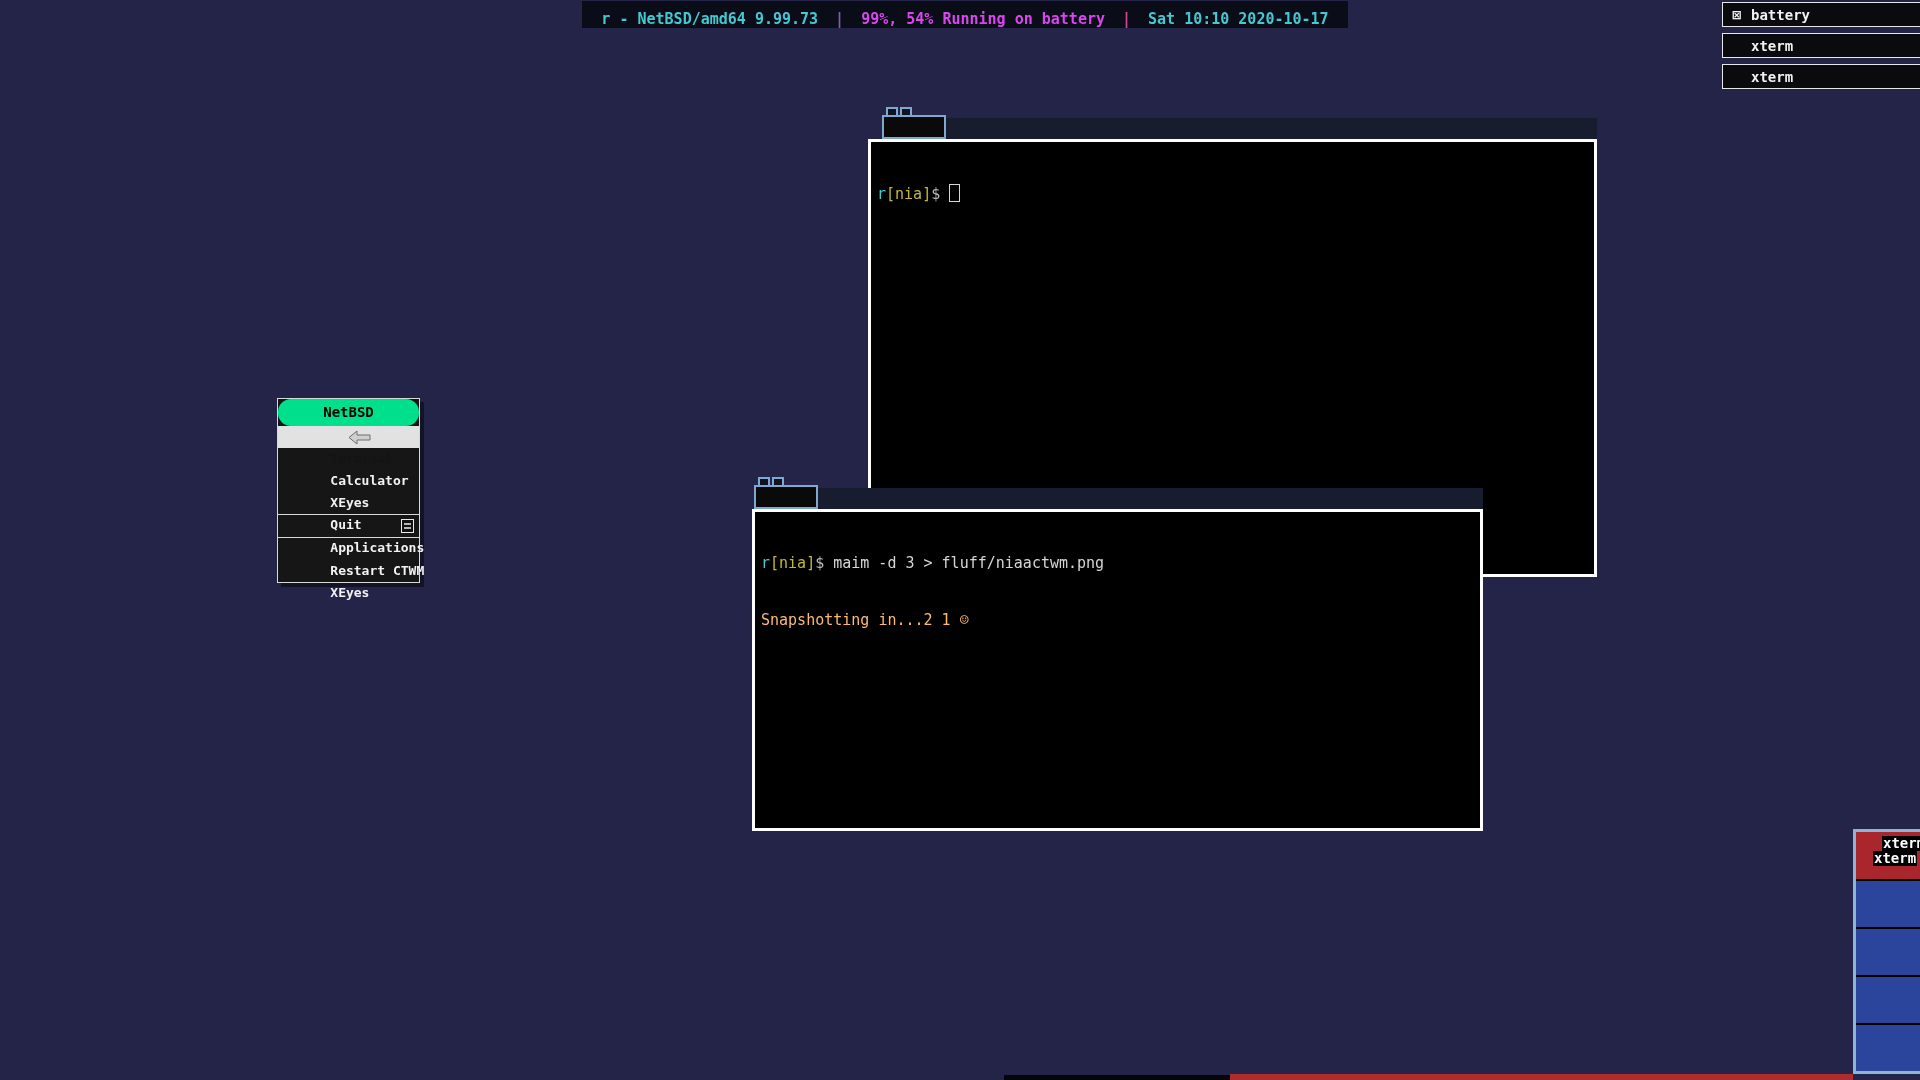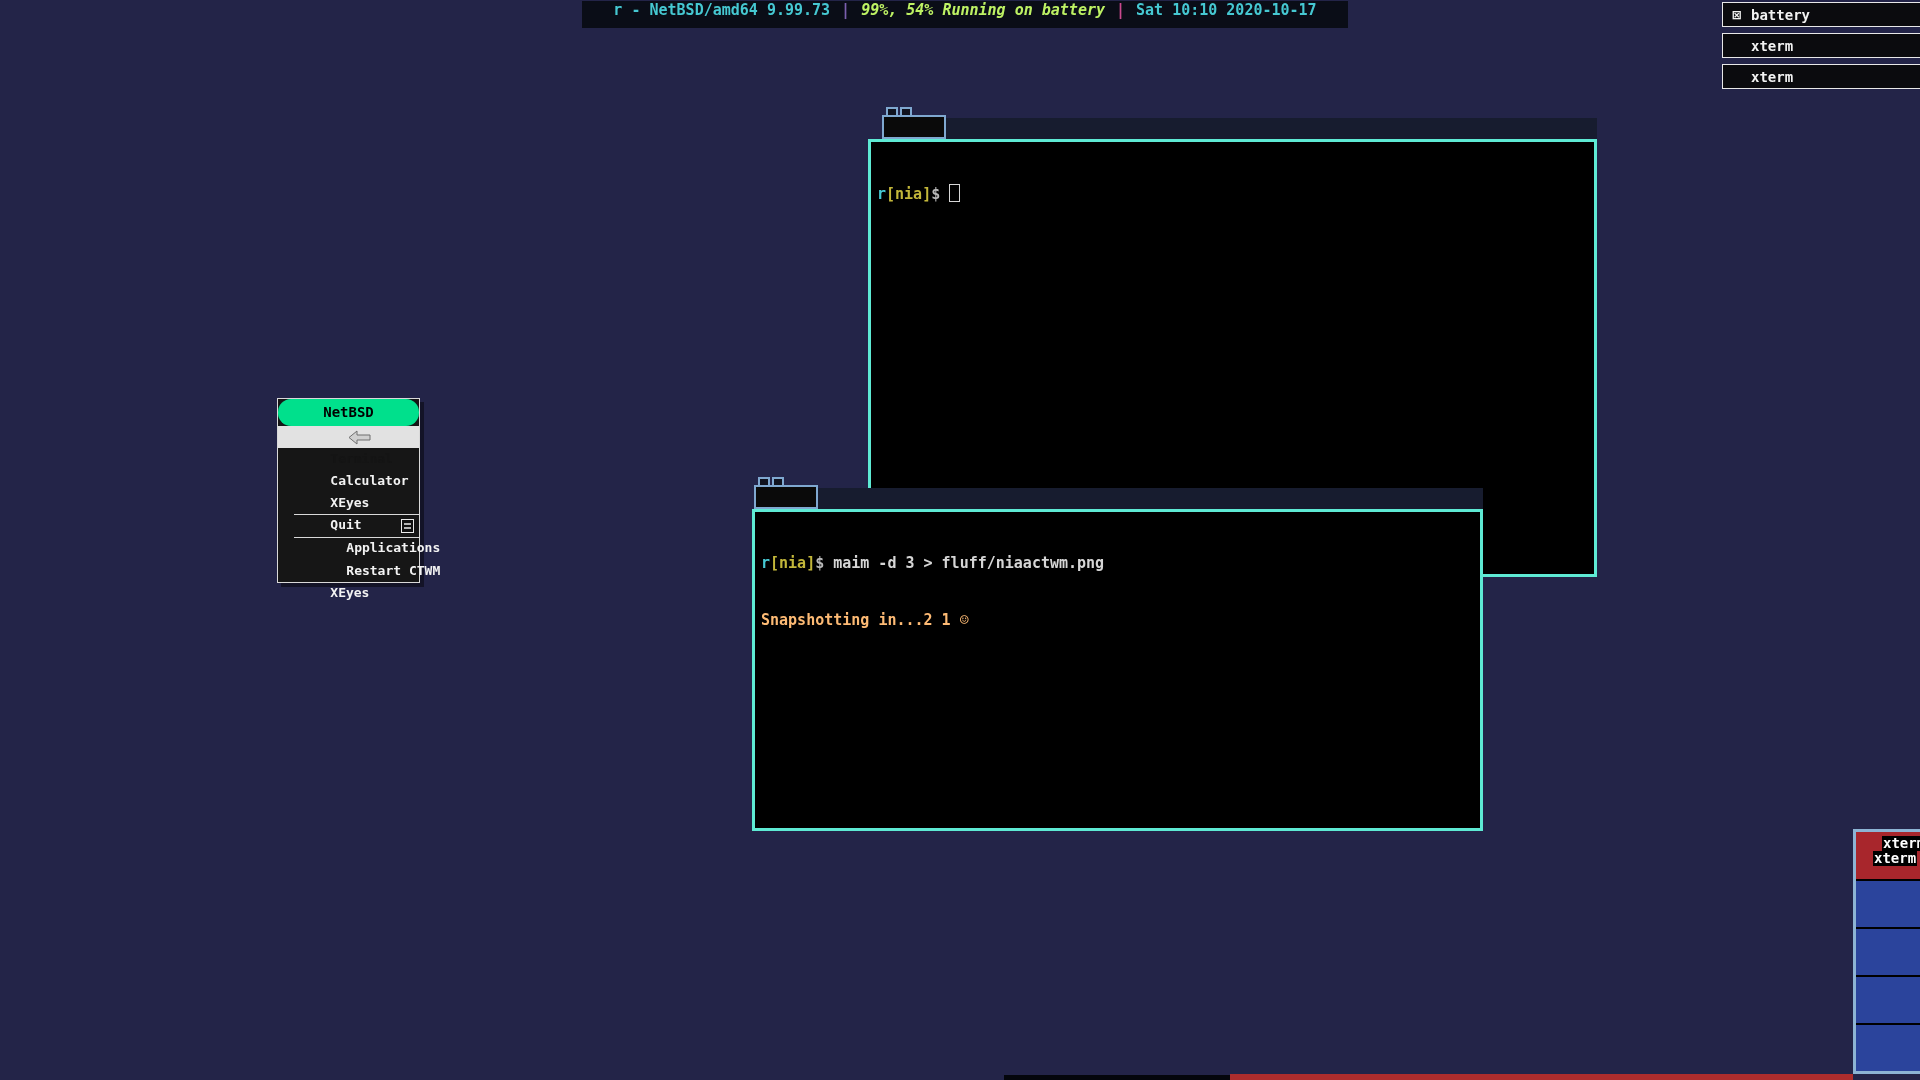--- a/index.html
+++ b/index.html
@@ -6,25 +6,25 @@
   html { background:#232448; }
   body {
     position:relative; width:1920px; height:1080px; overflow:hidden;
     background:#232448;
     font-family:"DejaVu Sans Mono", monospace;
   }
 
   
   .statusbar {
     position:absolute; left:582px; top:1px; width:766px; height:27px;
-    background:#0a0d17; display:flex; align-items:flex-start; justify-content:center;
-    gap:11px; font-size:15px; font-weight:bold; white-space:pre;
+    background:#0a0d17; display:flex; align-items:flex-end; justify-content:center;
+    gap:17px; font-size:15px; font-weight:bold; white-space:pre;
   }
   .c-cyan { color:#46c8d2; }
-  .c-pink { color:#bef264;font-style:italic; }
+  .c-pink { color:#d946ef; }
   .c-sep1 { color:#7b5fae; }
   .c-sep2 { color:#c9498e; }
 
   
   .iconmgr { position:absolute; left:1722px; top:2px; width:200px; }
   .iconmgr-row {
     height:23px; margin-bottom:6px; background:#0b0b0e;
     border:1px solid #e8e8e8; color:#f2f2f2;
     font-size:14px; font-weight:bold; display:flex; align-items:center;
   }
@@ -38,40 +38,40 @@
   }
   .menu-title {
     height:27px; background:#00e08c; color:#000; font-weight:bold;
     font-size:14px; text-align:center; line-height:27px;border-radius:13px;
   }
   .menu-item {
     position:relative; height:22px; line-height:22px; padding-left:21px;
     color:#f2f2f2; font-size:13px; font-weight:bold; white-space:pre;
   }
   .menu-item.highlighted { background:#e2e2e2; color:#141414; }
-  .menu-item.sep-top { border-top:1px solid #d9d9d9;margin-left:16px; }
+  .menu-item.sep-top { border-top:1px solid #d9d9d9; }
   .menu-cursor { position:absolute; left:70px; top:4px; width:24px; height:15px; }
   .menu-sub-icon { position:absolute; right:5px; top:4px; width:13px; height:14px; }
 
   
   .win-notch {
     position:absolute; width:12px; height:9px; box-sizing:border-box;
     border:2px solid #7fa8d0; border-bottom:none; background:#10131f;
   }
   .win-tab {
     position:absolute; width:64px; height:24px; box-sizing:border-box;
     background:#0a0a0a; border:2px solid #7fa8d0;
     color:#f0f0f0; font-size:14px; font-weight:bold; line-height:20px;
     padding-left:6px; white-space:pre;
   }
   .win-strip { position:absolute; height:21px; background:#171c2f; }
   .win-body {
     position:absolute; box-sizing:border-box; background:#000;
-    border:3px solid #5eead4; padding:4px 6px;
-    font-size:15px; line-height:19px; color:#d6d6d6; white-space:pre;font-weight:bold;
+    border:3px solid #ffffff; padding:4px 6px;
+    font-size:15px; line-height:19px; color:#d6d6d6; white-space:pre;
   }
   .t-host { color:#46c8d2; }
   .t-user { color:#c3b73a; }
   .t-sym  { color:#b9b9b9; }
   .t-cmd  { color:#d6d6d6; margin-left:9px; }
   .t-out  { color:#fdba74; }
   .cursor-hollow {
     display:inline-block; width:9px; height:16px; border:1px solid #d6d6d6;
     margin-left:9px; vertical-align:-3px;
   }

